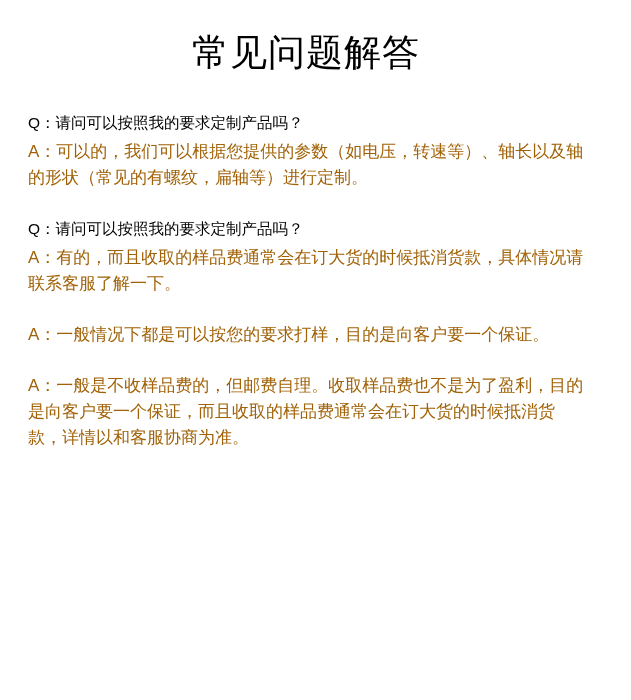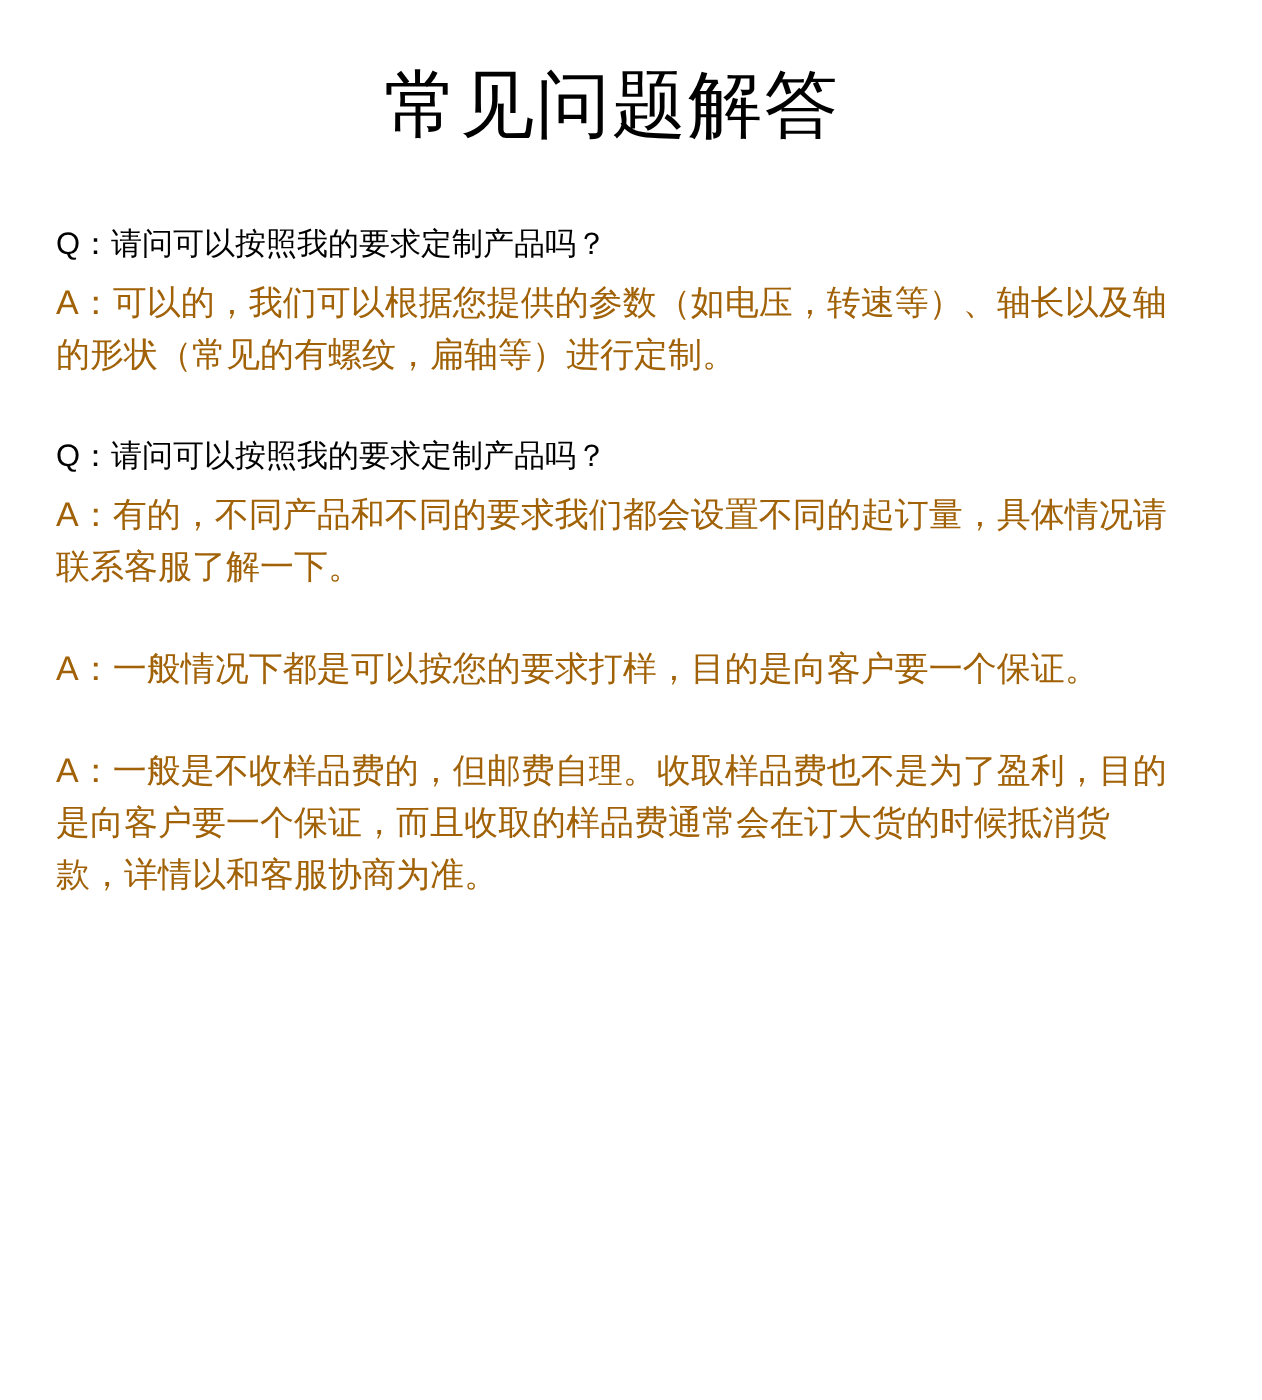--- a/index.html
+++ b/index.html
@@ -69,21 +69,21 @@
 
   <div class="faq-list">
 
     <div class="faq-item">
       <div class="q-line">Q：请问可以按照我的要求定制产品吗？</div>
       <div class="a-line">A：可以的，我们可以根据您提供的参数（如电压，转速等）、轴长以及轴的形状（常见的有螺纹，扁轴等）进行定制。</div>
     </div>
 
     <div class="faq-item">
       <div class="q-line">Q：请问可以按照我的要求定制产品吗？</div>
-      <div class="a-line">A：有的，不同产品和不同的要求我们都会设置不同的起订量，具体情况请联系客服了解一下。</div>
+      <div class="a-line">A：有的，而且收取的样品费通常会在订大货的时候抵消货款，具体情况请联系客服了解一下。</div>
     </div>
 
     <div class="faq-item">
       <div class="a-line">A：一般情况下都是可以按您的要求打样，目的是向客户要一个保证。</div>
     </div>
 
     <div class="faq-item">
       <div class="a-line">A：一般是不收样品费的，但邮费自理。收取样品费也不是为了盈利，目的是向客户要一个保证，而且收取的样品费通常会在订大货的时候抵消货款，详情以和客服协商为准。</div>
     </div>
 

